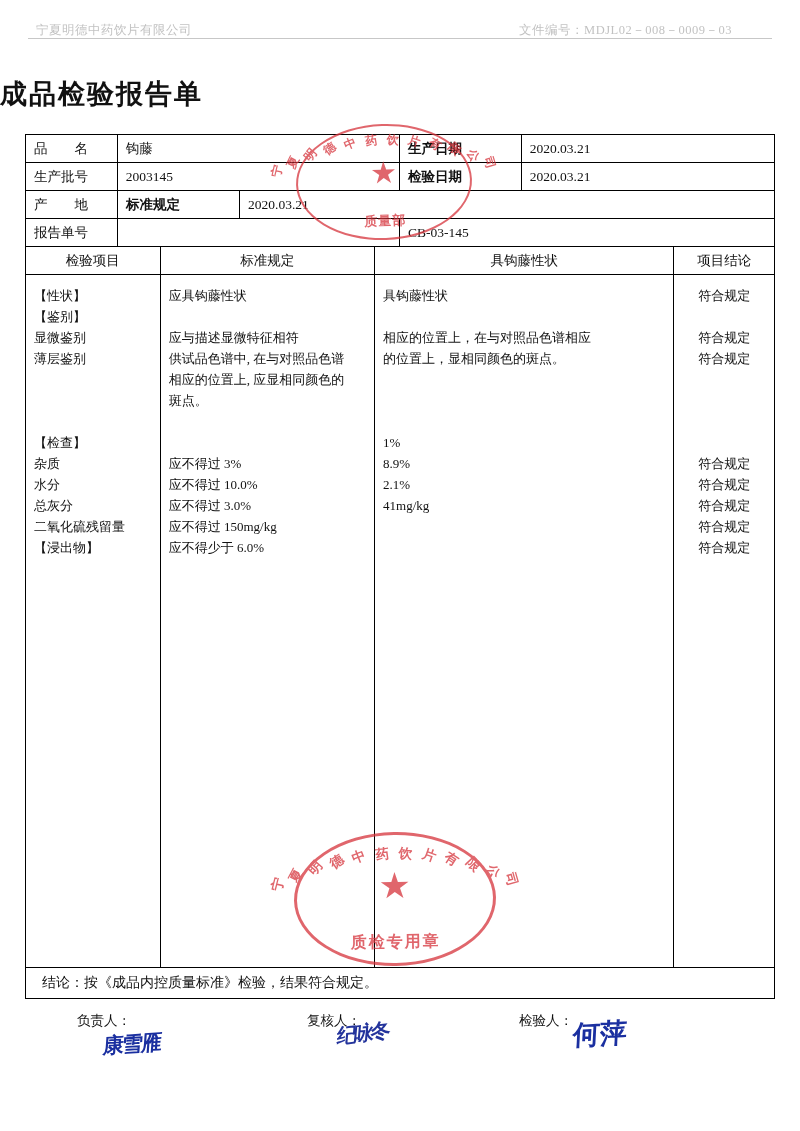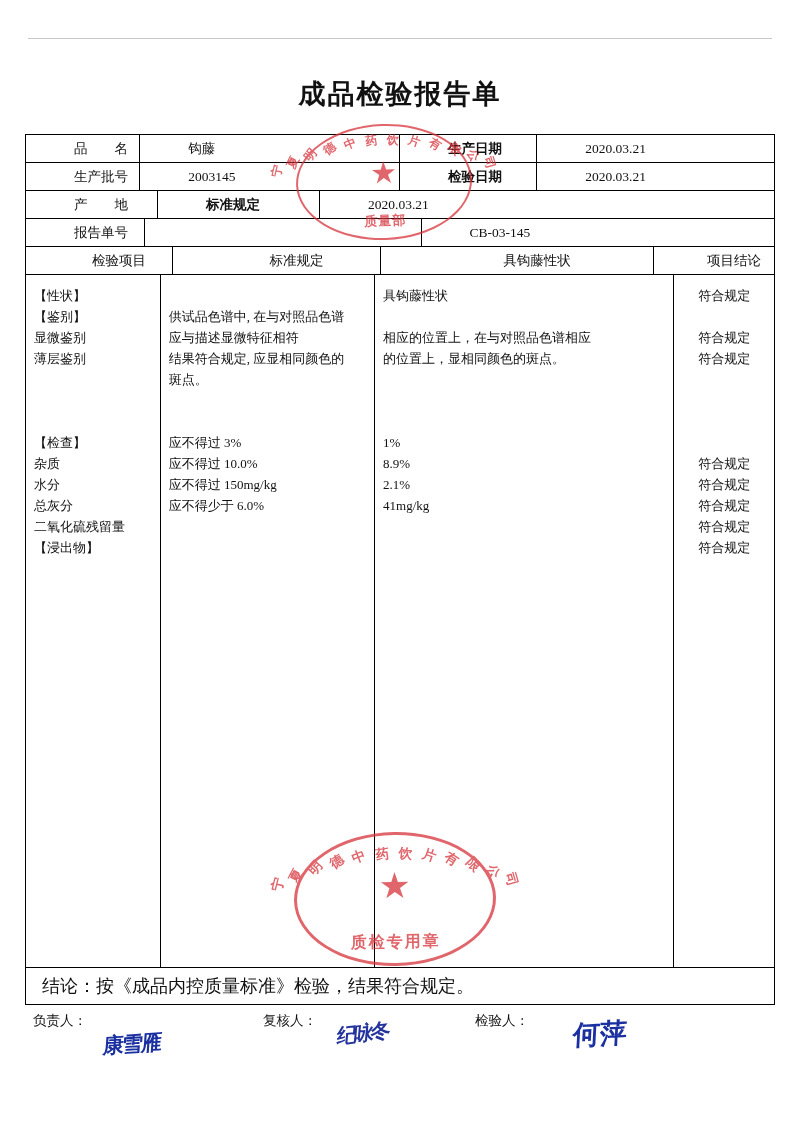--- a/index.html
+++ b/index.html
@@ -55,21 +55,21 @@
     border-top: 1px solid #b9b9b9;
     opacity: .8;
   }
 
   
   .doc-title {
     position: absolute;
     left: 0;
     top: 76px;
     width: 800px;
-    text-align: center;
+    text-align: left;
     font-size: 27px;
     font-weight: bold;
     letter-spacing: 2px;
     font-family: "DejaVu Serif", "Liberation Serif", serif;
   }
 
   
   .table {
     position: absolute;
     left: 25px;
@@ -86,21 +86,20 @@
   }
   .row:last-child { border-bottom: none; }
 
   .cell {
     box-sizing: border-box;
     padding: 4px 8px;
     border-right: 1px solid #000;
     display: flex;
     align-items: center;
     min-height: 27px;
-    margin-left: 40px;
   }
   .cell:last-child { border-right: none; }
 
   .lbl {
     width: 92px;
     justify-content: space-between;
     letter-spacing: 0;
     white-space: nowrap;
   }
   .val-a { width: 283px; }
@@ -140,37 +139,37 @@
   .itm { height: 21px; white-space: nowrap; }
   .itm.blank { color: transparent; }
 
   
   .concl {
     box-sizing: border-box;
     padding: 6px 8px 6px 16px;
     min-height: 30px;
     display: flex;
     align-items: center;
-    font-size: 18px;
+    font-size: 14px;
   }
 
   
   .signs {
     position: absolute;
     left: 25px;
     top: 1012px;
     width: 750px;
     height: 60px;
     font-size: 13.5px;
   }
   .sign {
     position: absolute;
     top: 0;
   }
-  .sign .name-label { white-space: nowrap; }
+  .sign .name-label { white-space: nowrap; margin-left: 44px; }
   .s1 { left: 8px; }
   .s2 { left: 238px; }
   .s3 { left: 450px; }
 
   .hand {
     position: absolute;
     color: #1a2fa0;
     font-family: "DejaVu Serif", serif;
     white-space: nowrap;
   }
@@ -257,20 +256,24 @@
   .arc-ch {
     display: inline-block;
     transform-origin: 50% 260%;
   }
 </style>
 </head>
 <body>
 
 <div class="page">
 
+  <div class="top-header">
+    <div class="left">宁夏明德中药饮片有限公司</div>
+    <div class="right">文件编号：MDJL02－008－0009－03</div>
+  </div>
   <div class="top-rule"></div>
 
   <div class="doc-title">成品检验报告单</div>
 
   <div class="table">
 
     <div class="row">
       <div class="cell lbl">品　　名</div>
       <div class="cell val-a">钩藤</div>
       <div class="cell lbl-b">生产日期</div>
@@ -314,29 +317,31 @@
         <div class="itm blank">.</div>
         <div class="itm">【检查】</div>
         <div class="itm">杂质</div>
         <div class="itm">水分</div>
         <div class="itm">总灰分</div>
         <div class="itm">二氧化硫残留量</div>
         <div class="itm">【浸出物】</div>
       </div>
 
       <div class="gb-col gb2">
-        <div class="itm blank">.</div>
+        <div class="itm">应具钩藤性状</div>
+        <div class="itm blank">.</div>
+        <div class="itm">应与描述显微特征相符</div>
         <div class="itm">供试品色谱中, 在与对照品色谱</div>
-        <div class="itm">应与描述显微特征相符</div>
-        <div class="itm">结果符合规定, 应显相同颜色的</div>
+        <div class="itm">相应的位置上, 应显相同颜色的</div>
         <div class="itm">斑点。</div>
         <div class="itm blank">.</div>
         <div class="itm blank">.</div>
         <div class="itm">应不得过 3%</div>
         <div class="itm">应不得过 10.0%</div>
+        <div class="itm">应不得过 3.0%</div>
         <div class="itm">应不得过 150mg/kg</div>
         <div class="itm">应不得少于 6.0%</div>
       </div>
 
       <div class="gb-col gb3">
         <div class="itm">具钩藤性状</div>
         <div class="itm blank">.</div>
         <div class="itm">相应的位置上，在与对照品色谱相应</div>
         <div class="itm">的位置上，显相同颜色的斑点。</div>
         <div class="itm blank">.</div>

